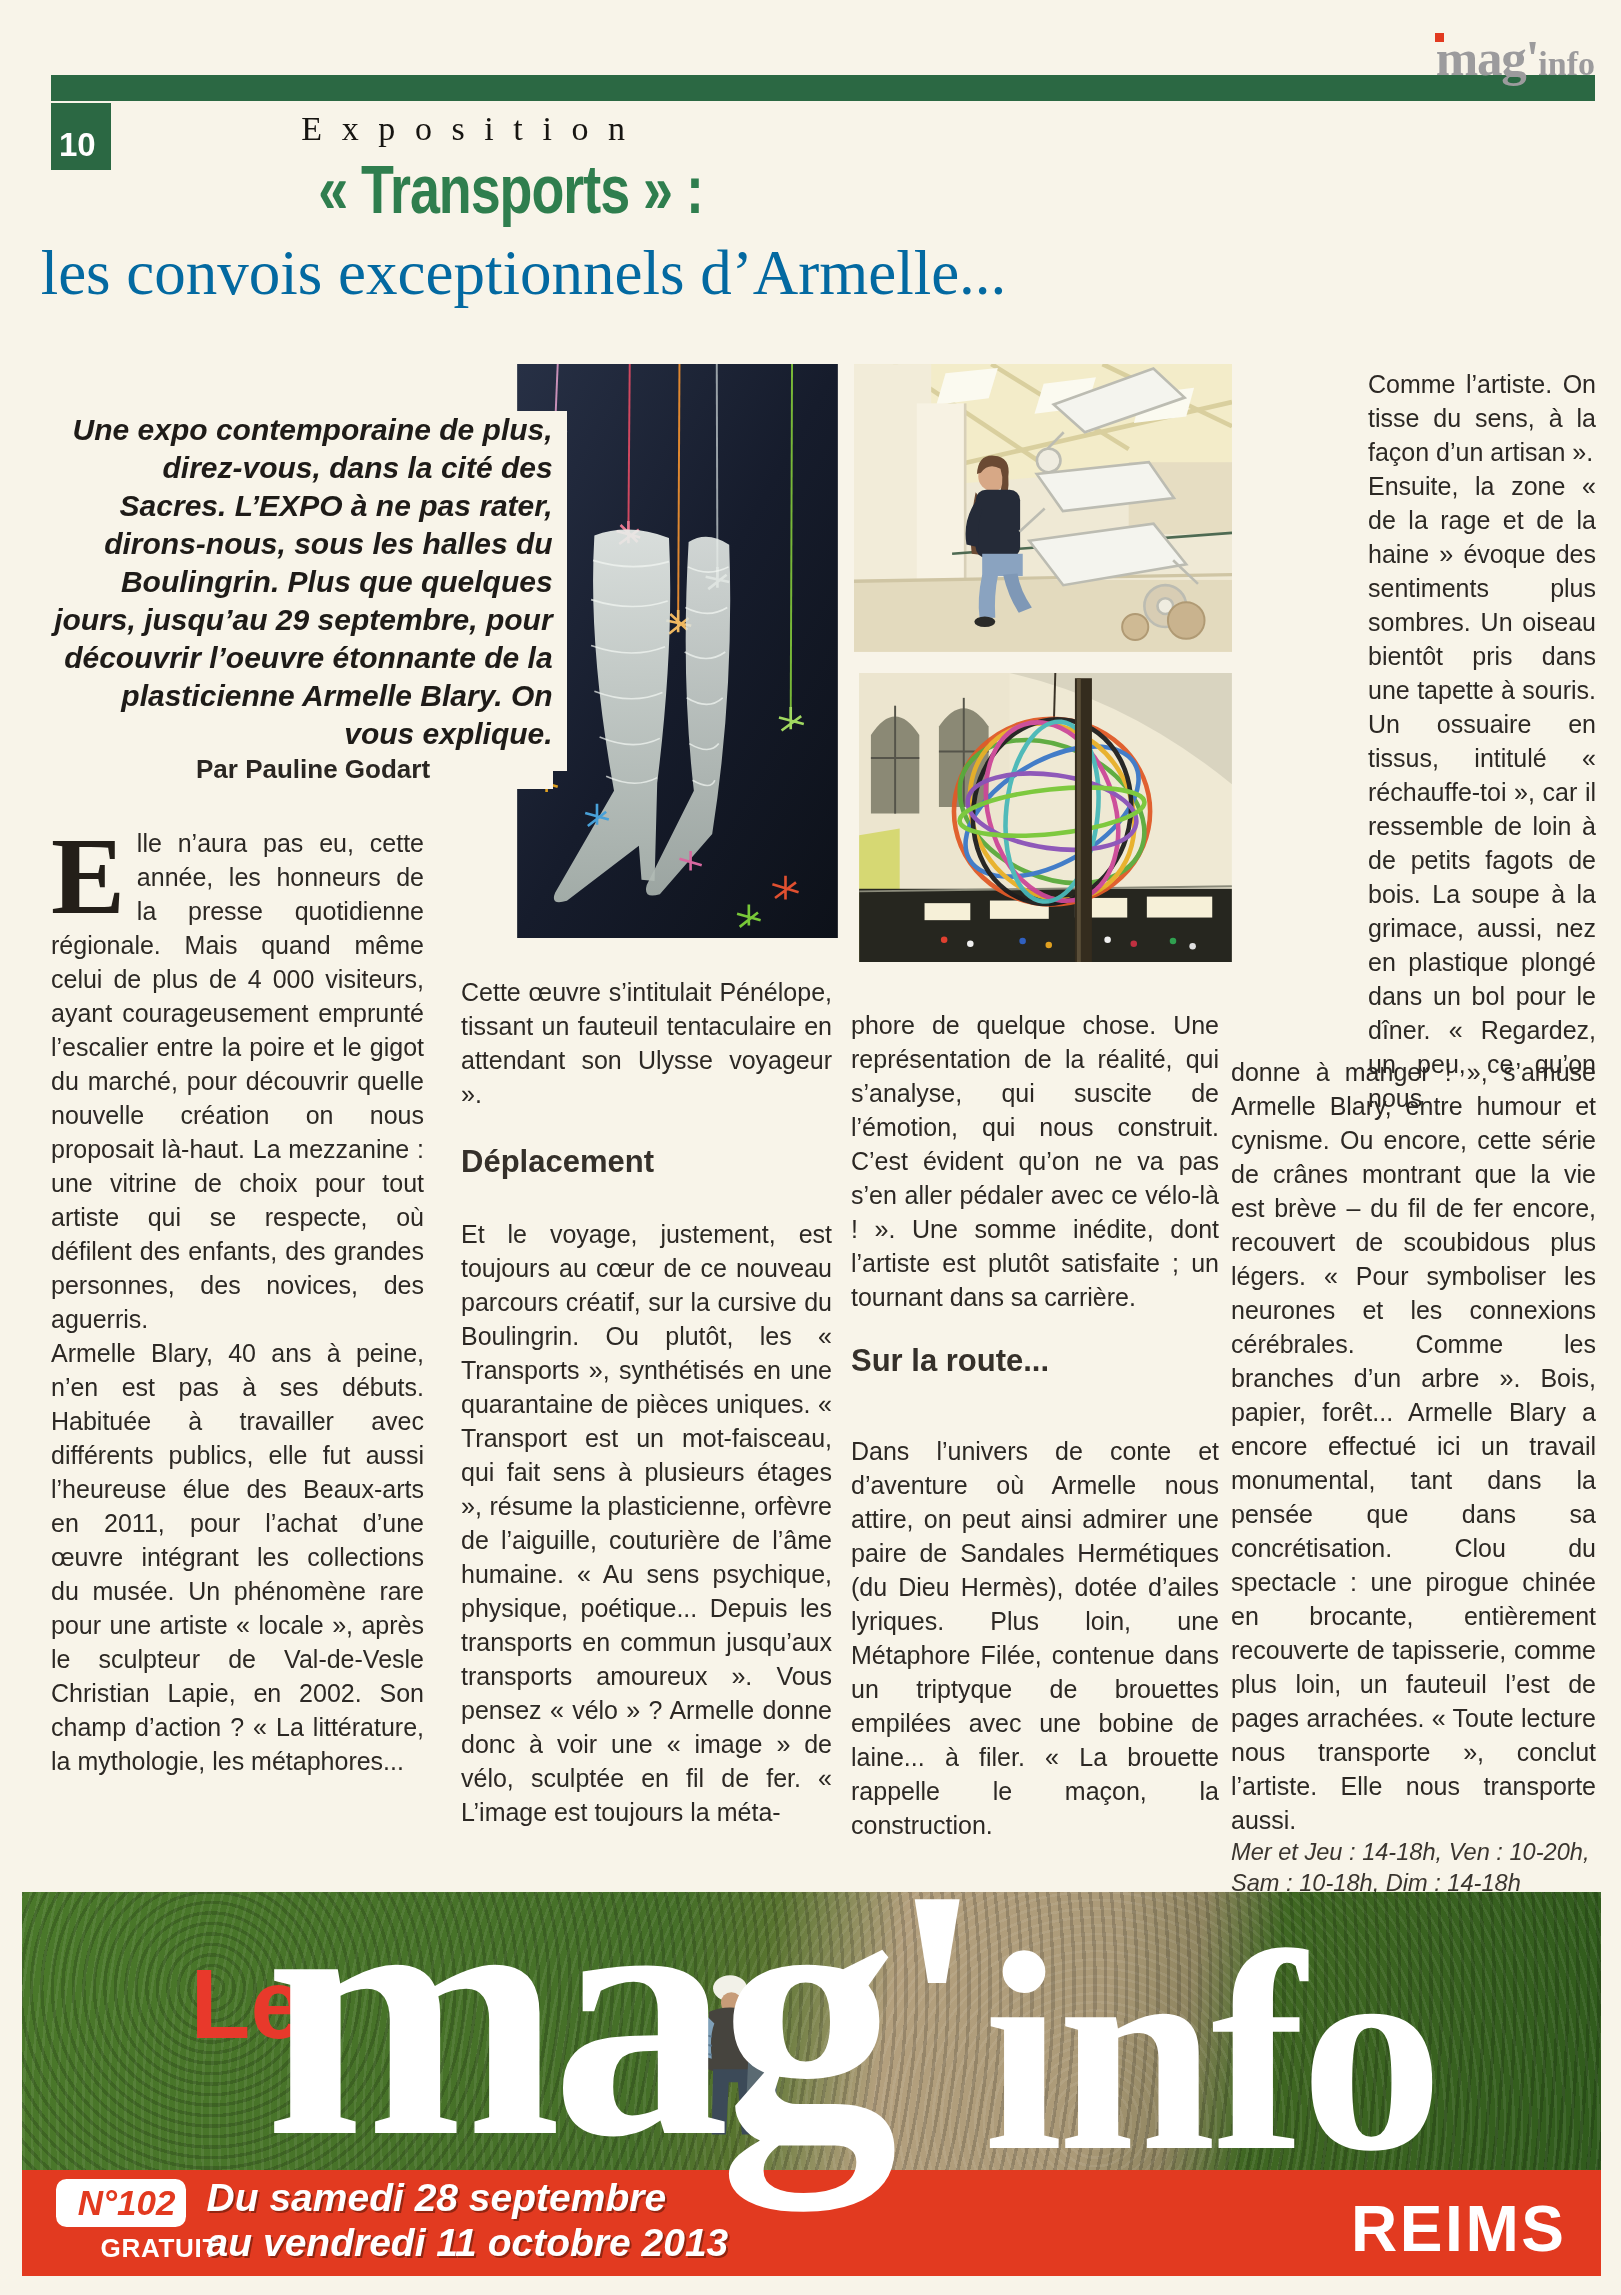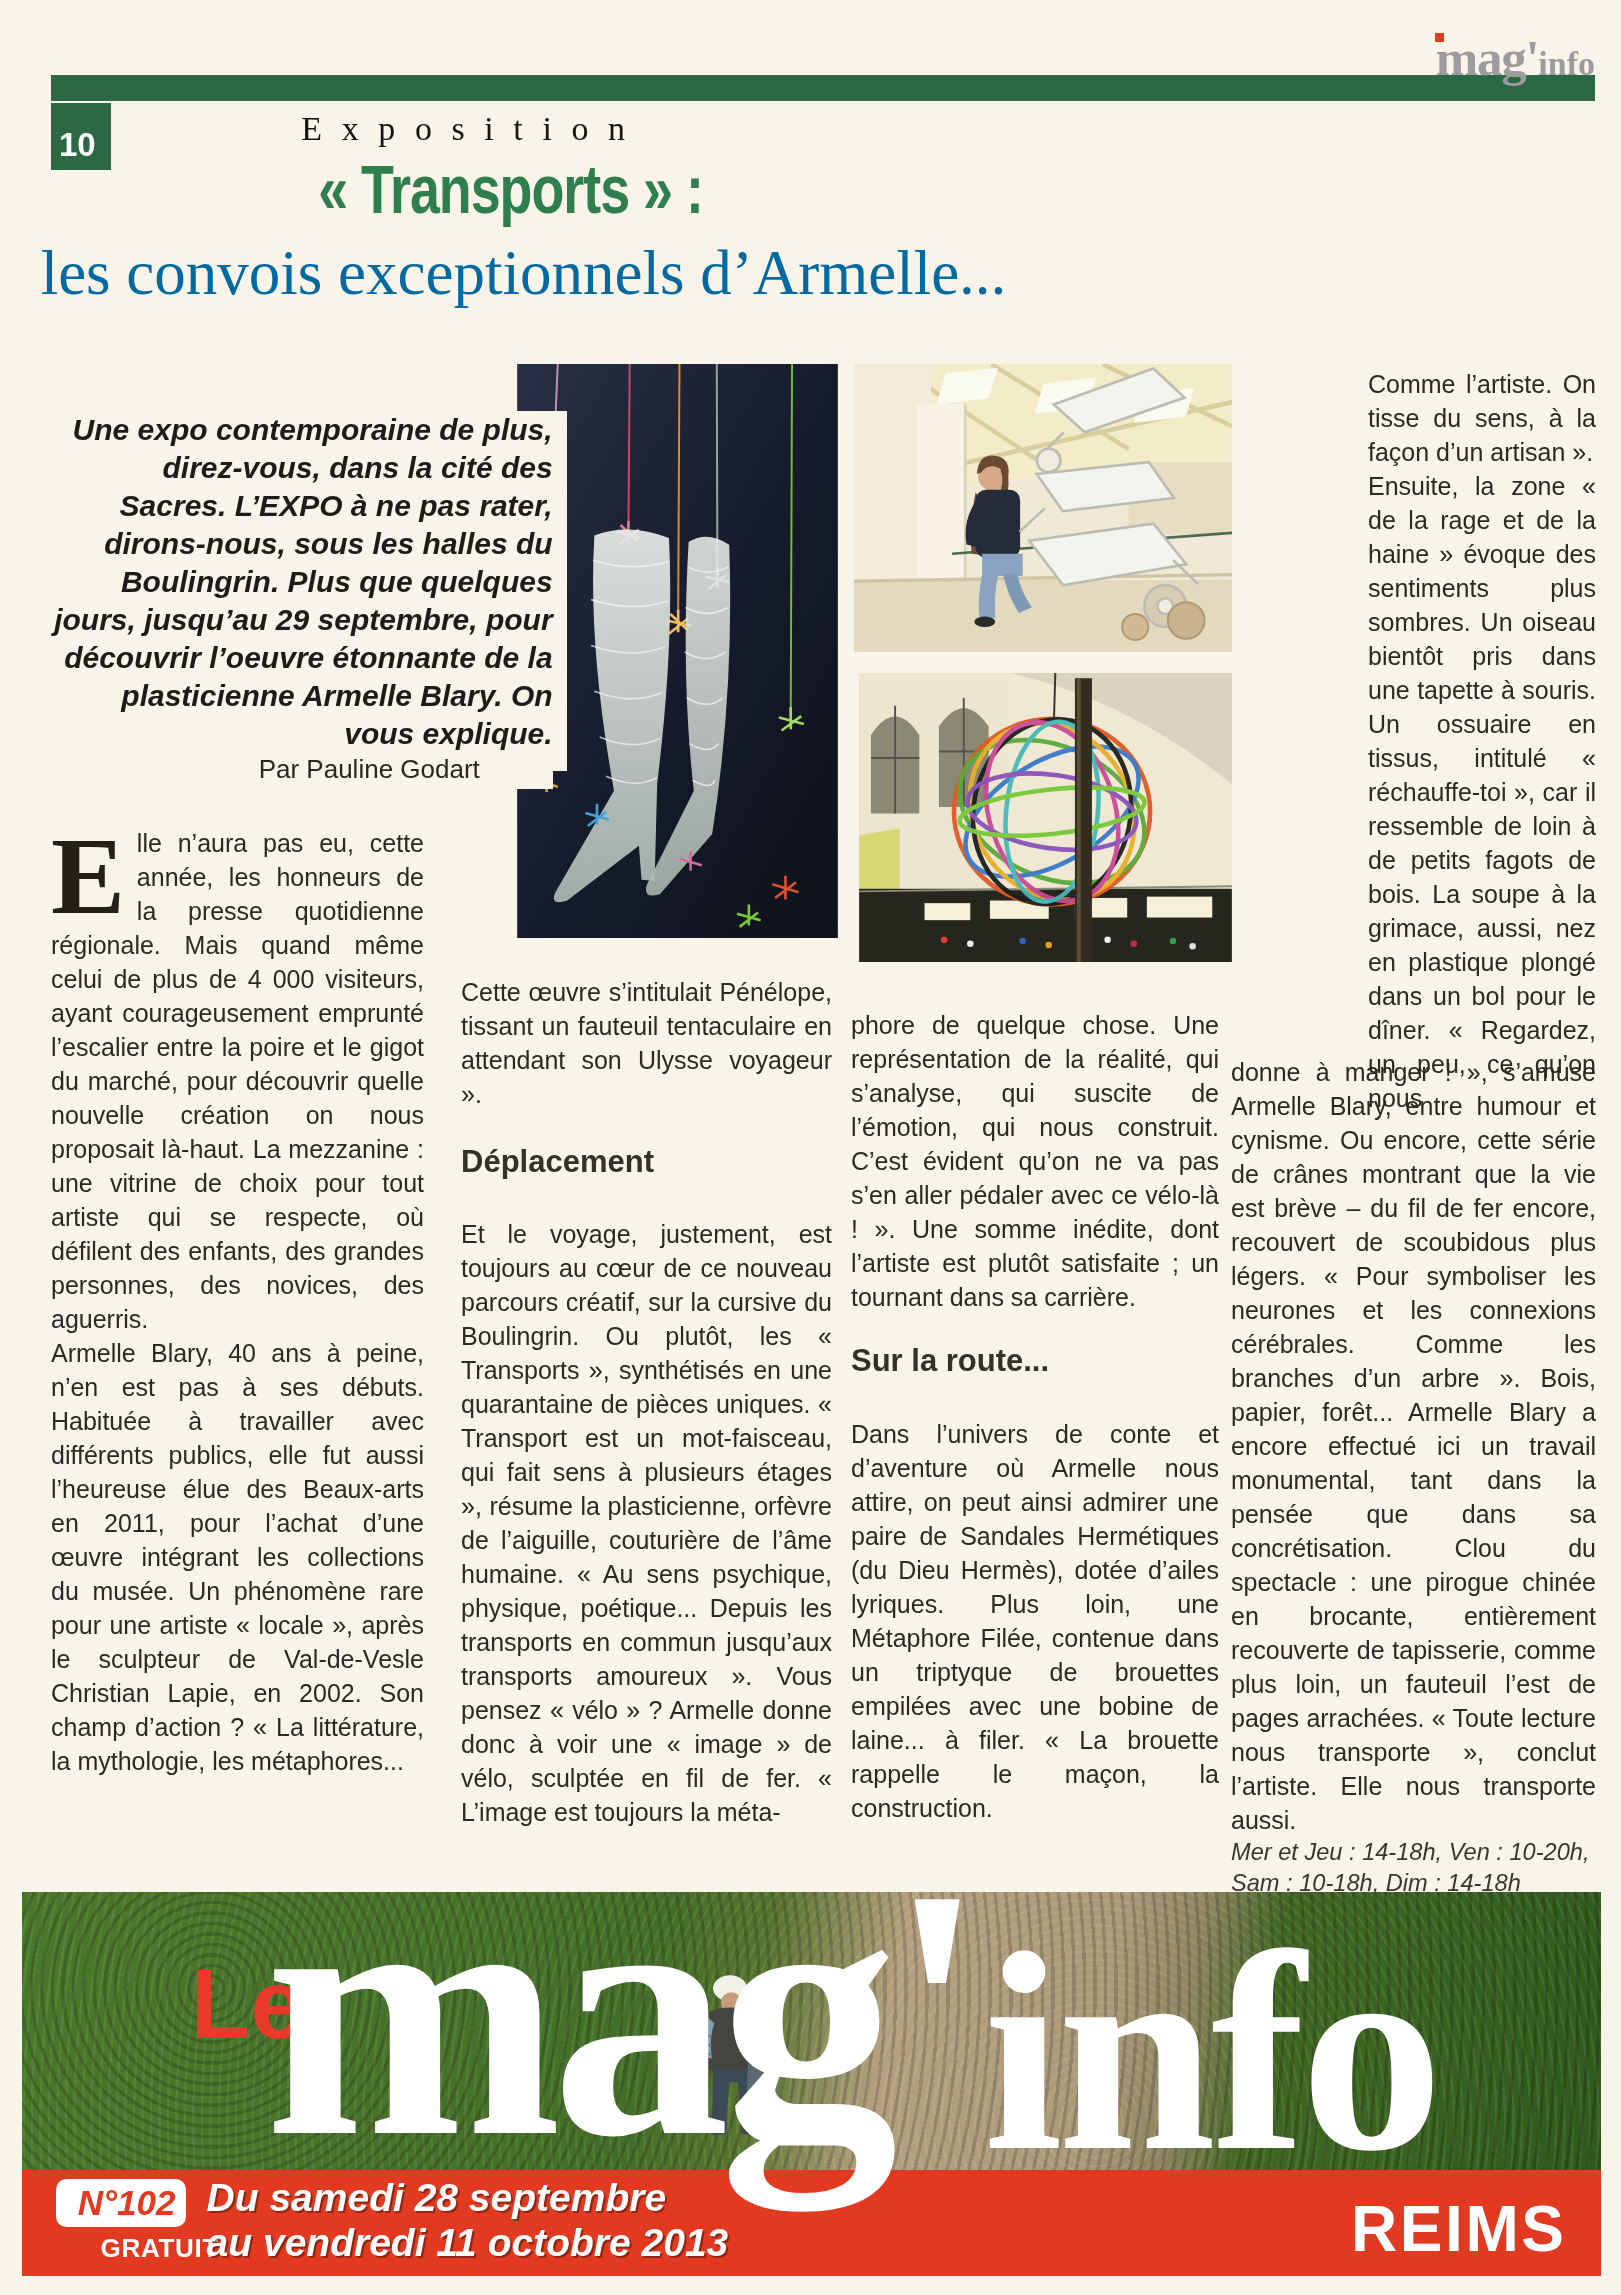--- a/index.html
+++ b/index.html
@@ -22,37 +22,37 @@
           font-weight:bold;font-size:69px;letter-spacing:-1.3px;}
   .title1 span{display:inline-block;transform:scaleX(.78);}
   .title2{position:absolute;left:0;top:237px;width:1047px;text-align:center;
           font-family:"Liberation Serif",serif;font-size:63px;color:#0369a1;}
 
   
   .intro{position:absolute;left:49px;top:411px;width:518px;box-sizing:border-box;padding:0 14.4px 18.3px 0;
          background:#f8f4e9;z-index:2;text-align:right;font-style:italic;font-weight:bold;
          font-size:30px;line-height:38px;color:#1e1b18;}
   .byline{position:absolute;left:196px;top:750px;width:357px;box-sizing:border-box;padding:3.9px 10.5px 3.9px 0;
-          background:#f8f4e9;z-index:2;text-align:center;font-weight:normal;font-size:26px;color:#2a2622;}
+          background:#f8f4e9;z-index:2;text-align:left;font-weight:bold;font-size:26px;color:#2a2622;}
 
   
   .photo{position:absolute;z-index:1;}
   .photo svg{display:block;}
   #photo-boots{left:517px;top:364px;}
   #photo-barrows{left:854px;top:364px;}
   #photo-sphere{left:859px;top:673px;}
 
   
   .col{position:absolute;font-size:25px;line-height:34px;text-align:justify;color:#2c2824;hyphens:auto;}
   .col p{margin:0;}
   .col h3{font-size:31px;line-height:33px;color:#35302a;margin:34px 0 39px 0;font-weight:bold;text-align:left;}
   #col1{left:51px;top:826px;width:373px;}
   #col2{left:461px;top:975px;width:371px;}
   #col3{left:851px;top:1008px;width:368px;}
-  #col3 h3{margin:30px 0 40px 0;}
+  #col3 h3{margin:30px 0 57px 0;}
   #col4a{left:1368px;top:367px;width:228px;}
   #col4b{left:1231px;top:1055px;width:365px;}
   .dropcap{float:left;font-family:"Liberation Serif",serif;font-weight:bold;font-size:111px;
            line-height:86px;margin:6.5px 11.8px 0 0;color:#241f19;}
   .hours{margin-top:19.6px;font-style:italic;font-size:23.6px;line-height:31px;color:#3a352f;text-align:left;}
 
   
   .banner{position:absolute;left:21.6px;top:1892px;width:1579px;height:384px;overflow:visible;
           background-color:#4d7a2c;
           background-image:

